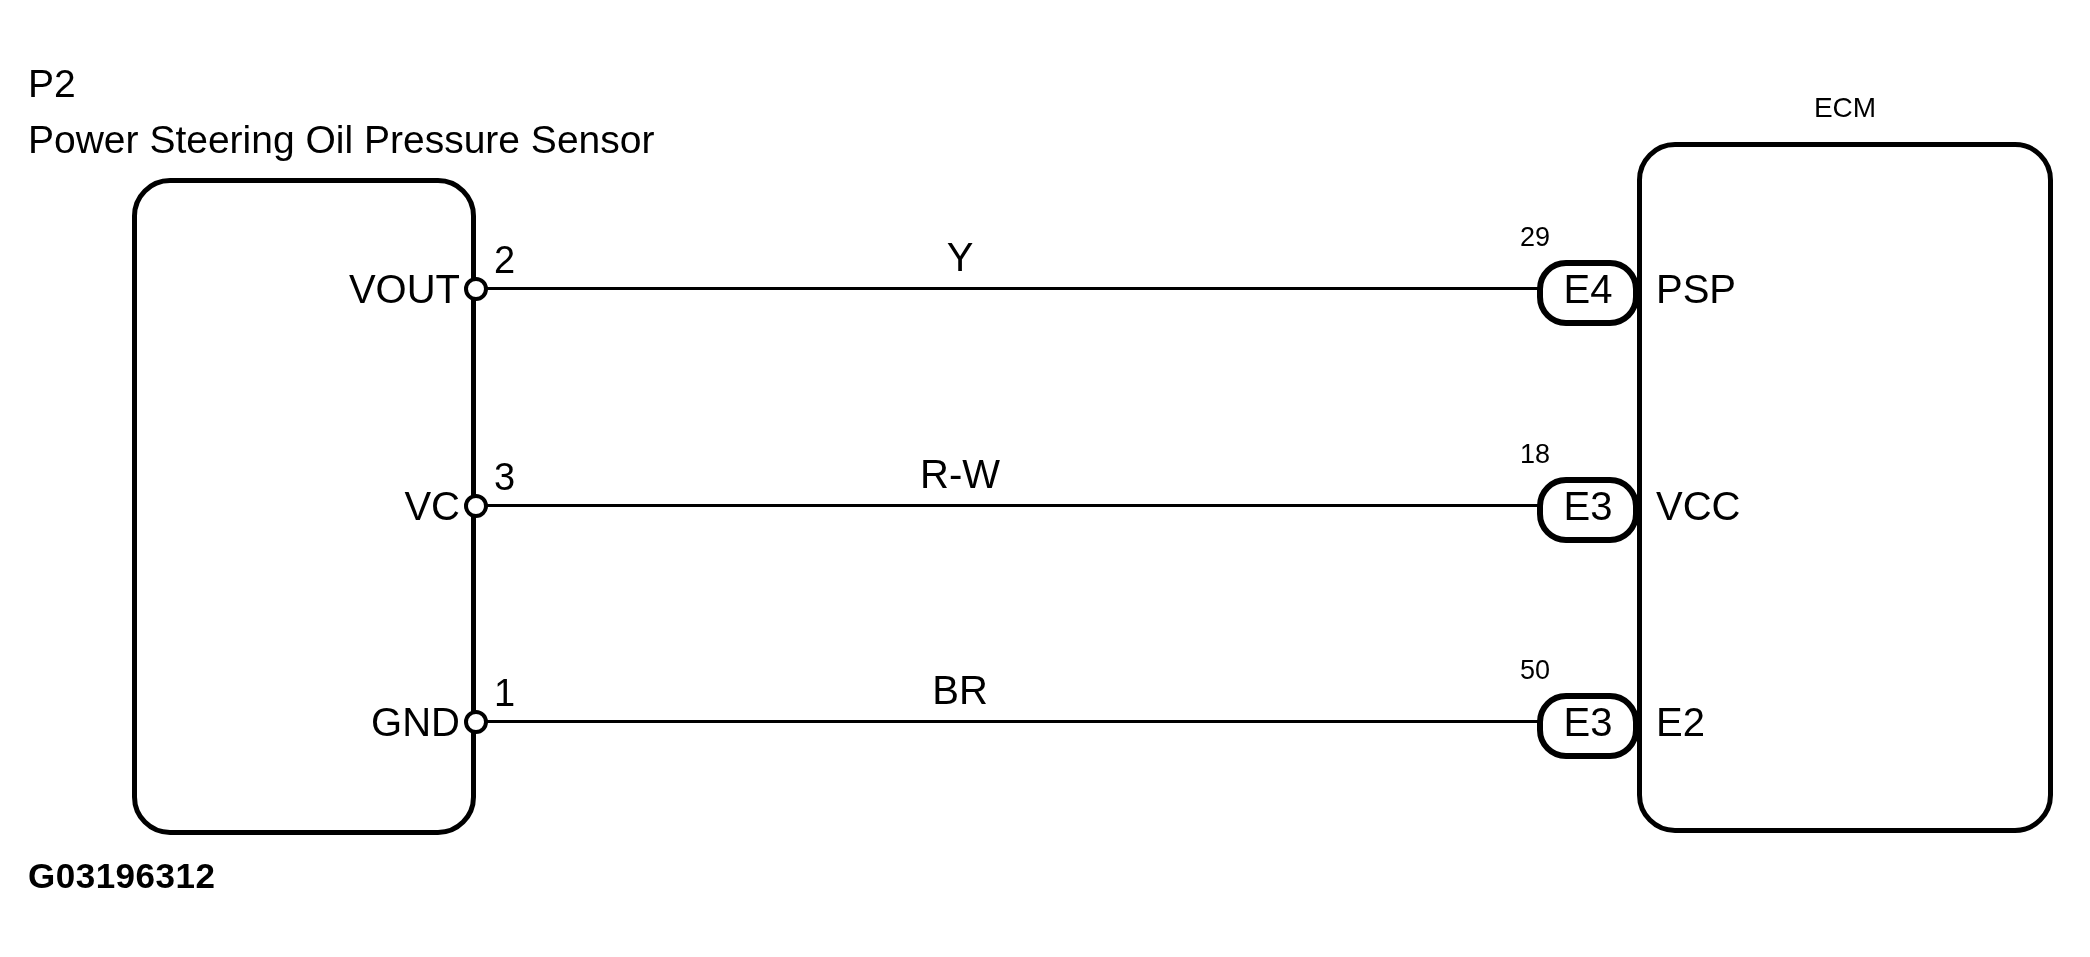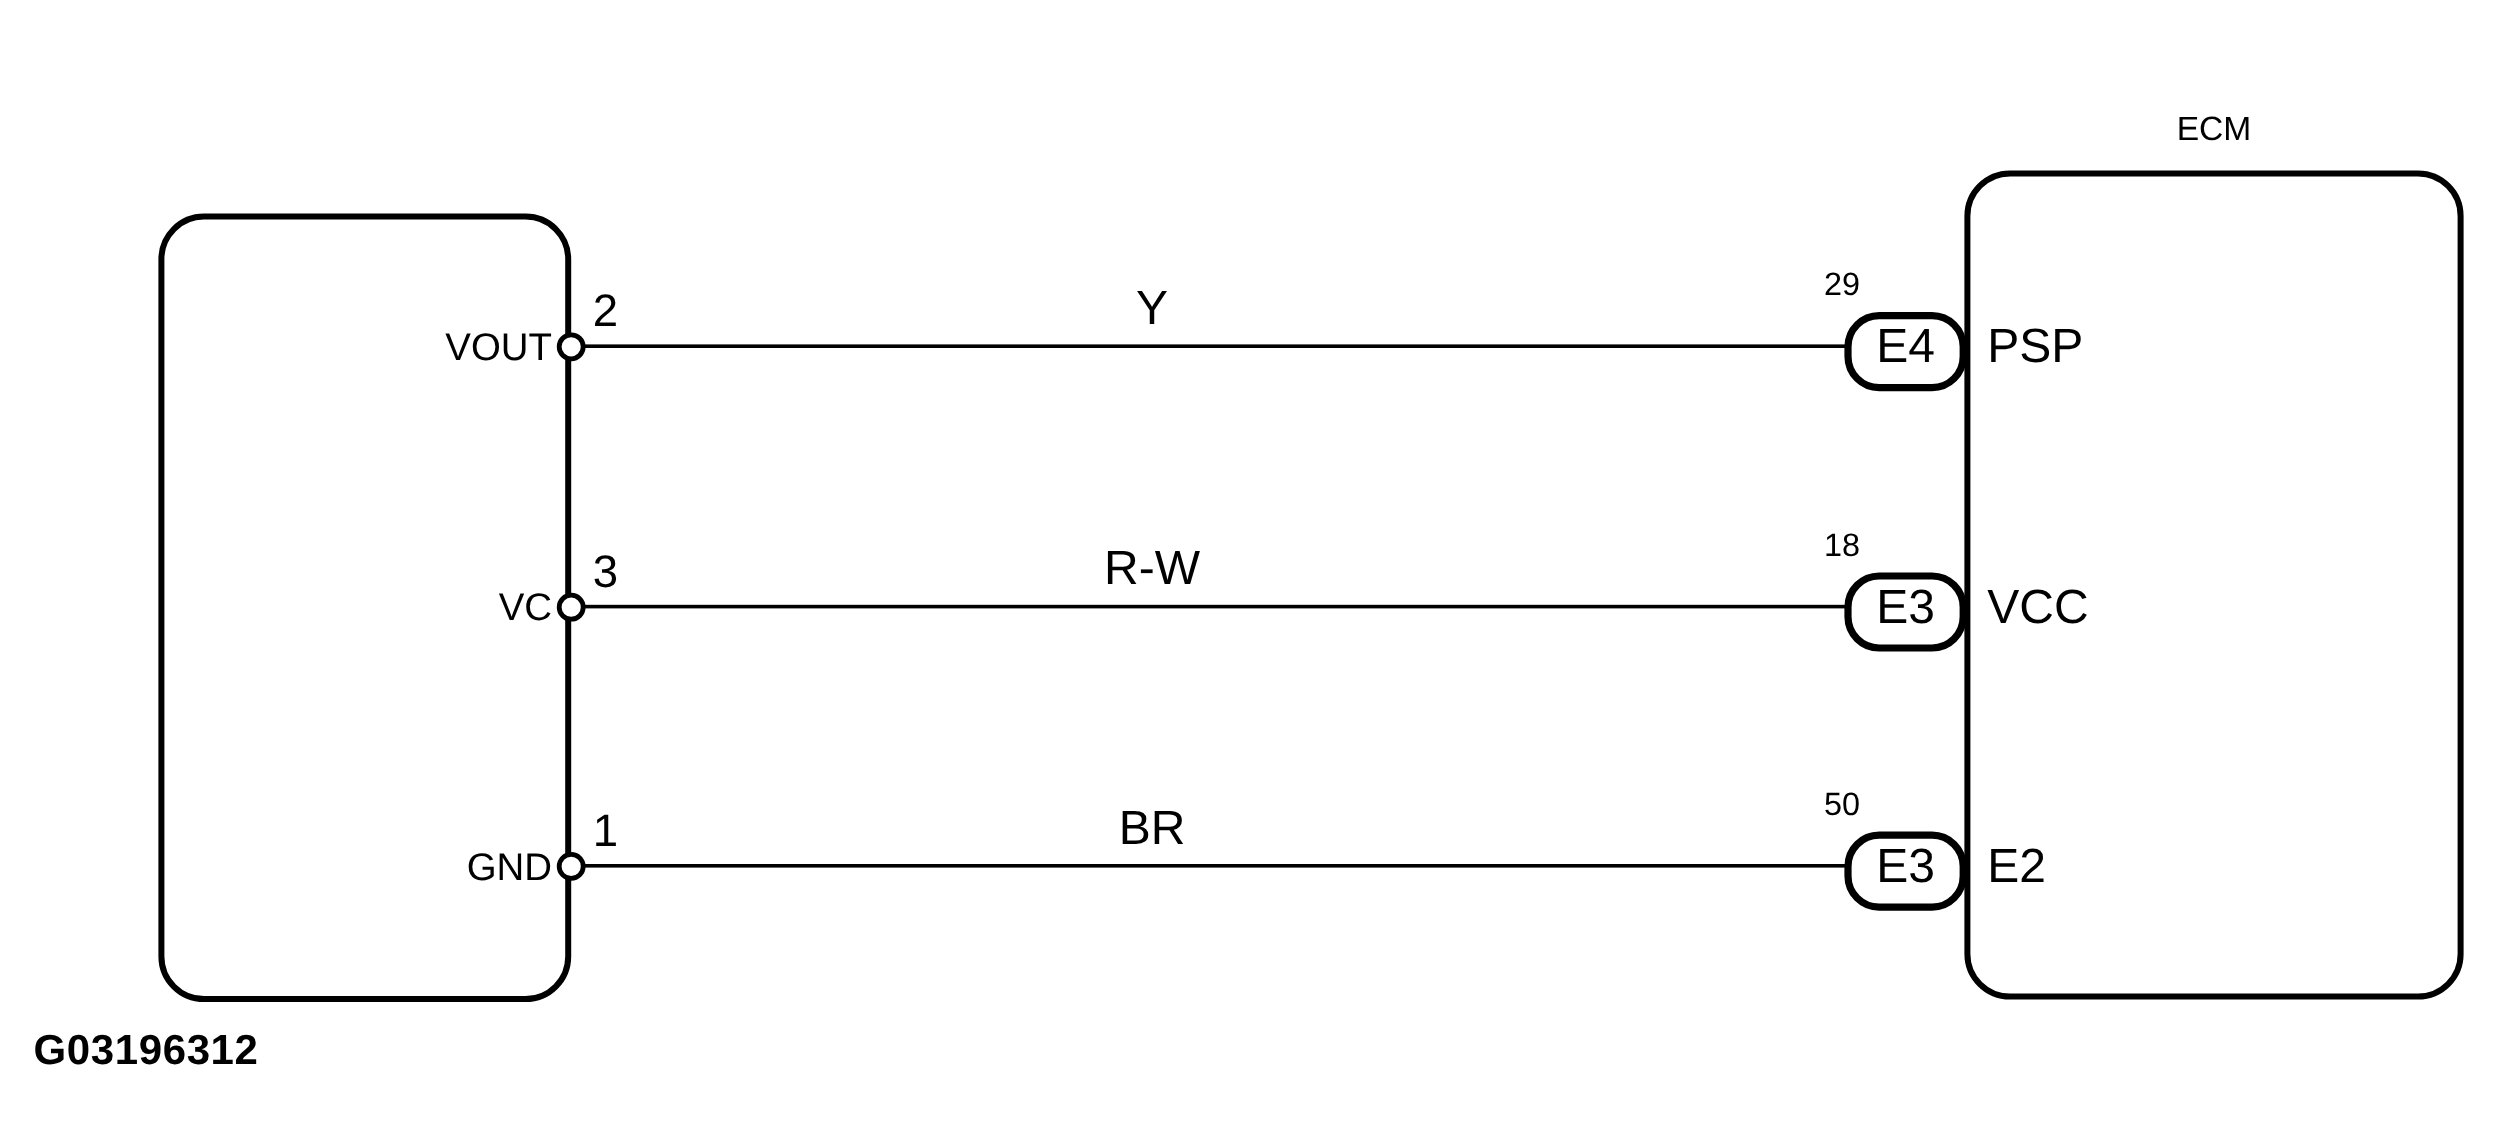--- a/index.html
+++ b/index.html
@@ -73,21 +73,21 @@
     height: 0;
   }
   .wire-row > * { position: absolute; }
   .pin-name {
     left: 230px;
     width: 230px;
     top: -22px;
     height: 44px;
     line-height: 44px;
     text-align: right;
-    font-size: 32px;
+    font-size: 40px;
     z-index: 2;
   }
   .wire {
     left: 476px;
     width: 1066px;
     top: -2px;
     height: 3px;
     background: #000;
     z-index: 1;
   }
@@ -152,20 +152,24 @@
     font-size: 40px;
     z-index: 2;
     text-align: center;
   }
 </style>
 </head>
 <body>
 
 <div class="canvas">
 
+  <div class="title-block">
+    <div>P2</div>
+    <div>Power Steering Oil Pressure Sensor</div>
+  </div>
 
   <div class="sensor-box"></div>
   <div class="ecm-title">ECM</div>
   <div class="ecm-box"></div>
 
   <div class="wire-row" style="top:289px">
     <div class="wire"></div>
     <div class="pin-name">VOUT</div>
     <div class="pin-circle"></div>
     <div class="pin-num">2</div>

